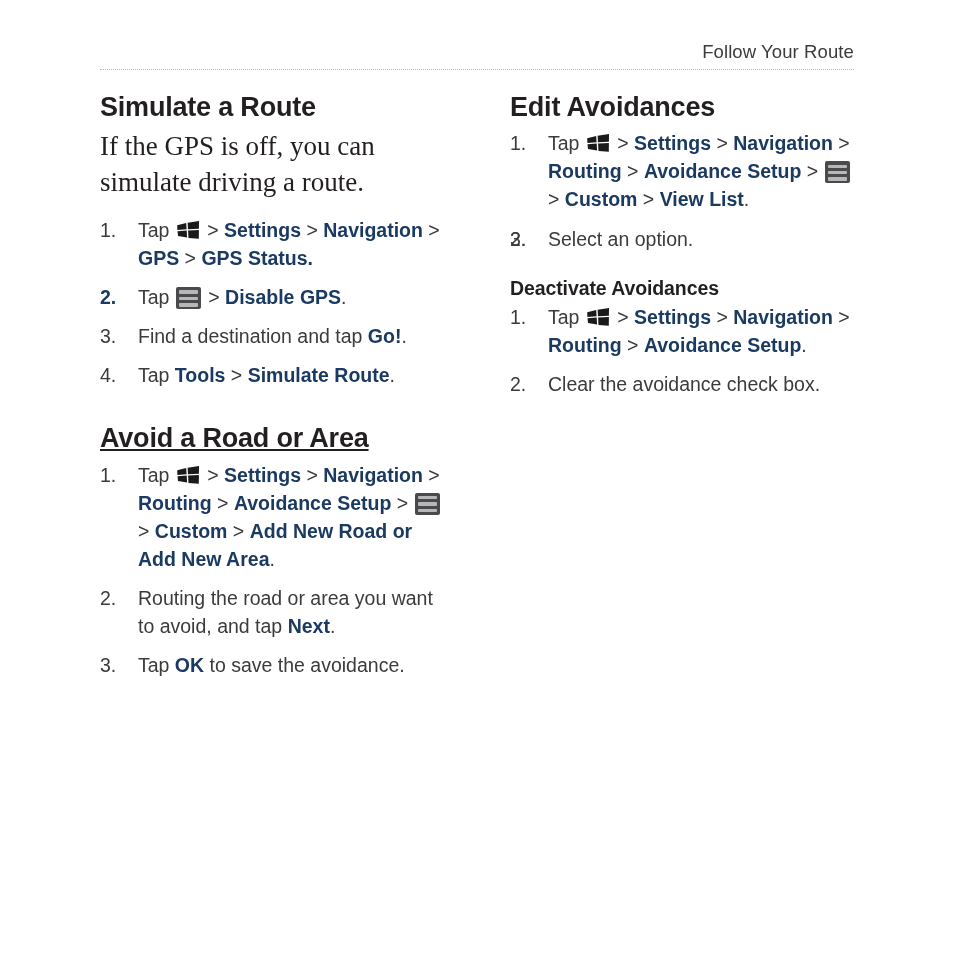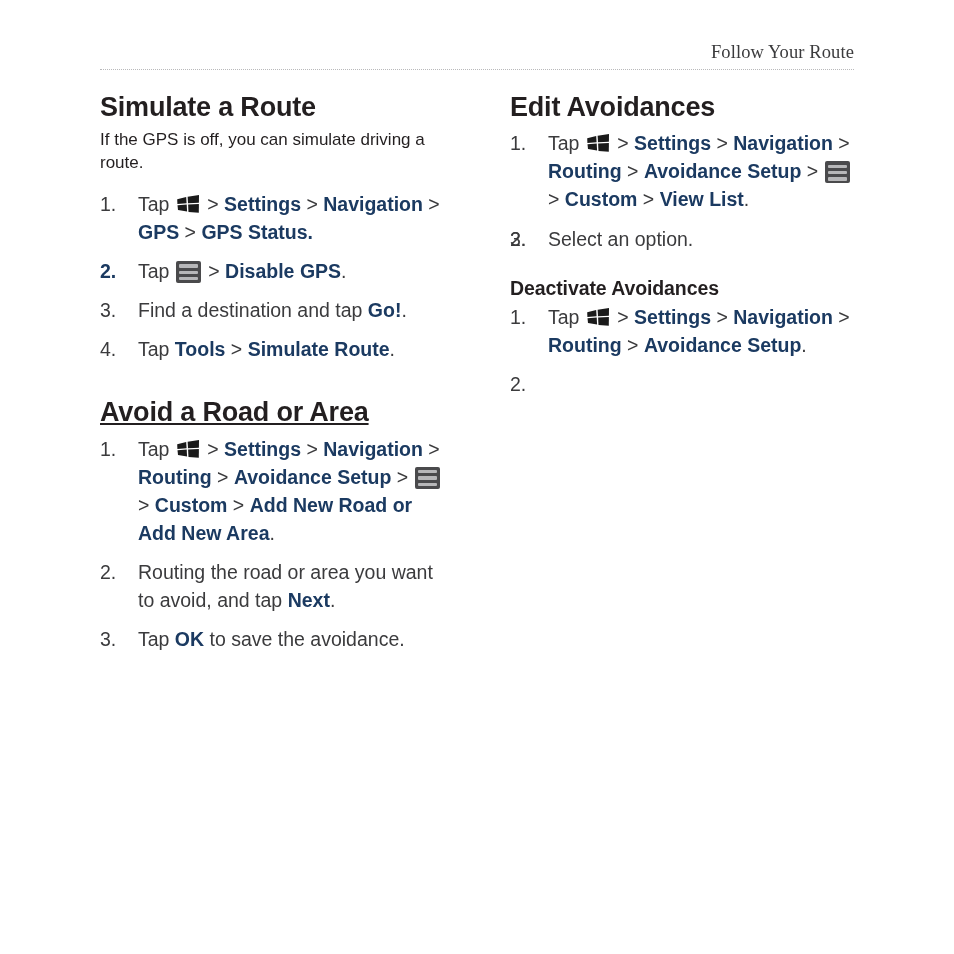--- a/index.html
+++ b/index.html
@@ -27,21 +27,21 @@
 
   
   .header {
     position: absolute;
     left: 100px;
     top: 42px;
     width: 754px;
     text-align: right;
   }
   .header-title {
-    font-family: Liberation Serif, serif;
+    font-family: Liberation Sans, sans-serif;
     font-size: 18.5px;
     color: #3b3b3d;
     letter-spacing: 0.1px;
     line-height: 1.1;
     display: inline-block;
   }
   .header-rule {
     position: absolute;
     left: 100px;
     top: 69px;
@@ -82,22 +82,22 @@
     font-size: 19.5px;
     font-weight: bold;
     color: #231f20;
     margin: 24px 0 3px 0;
     line-height: 1.2;
     letter-spacing: -0.1px;
   }
 
   
   p.intro {
-    font-family: Liberation Sans, sans-serif;
-    font-size: 17px;
+    font-family: Liberation Serif, serif;
+    font-size: 27px;
     color: #231f20;
     line-height: 1.31;
     margin: 2px 0 16px 0;
   }
 
   
   ol.steps {
     list-style: none;
     margin: 0;
     padding: 0;
@@ -248,20 +248,20 @@
         </div>
         <div class="block">
           <h2 class="sub-heading">Deactivate Avoidances</h2>
           <ol class="steps">
             <li><span class="num">1.</span><span>Tap </span><span class="icon icon-winflag"><svg viewBox="0 0 24 19" xmlns="http://www.w3.org/2000/svg">
                   <path d="M1.2 4.3 L10.2 2.0 L10.6 8.3 L1.4 9.1 Z" fill="#1a1a1a"></path>
                   <path d="M11.6 1.8 L23.0 0.0 L22.9 7.7 L12.0 8.2 Z" fill="#1a1a1a"></path>
                   <path d="M1.5 10.2 L10.7 9.5 L11.1 16.6 L2.0 15.0 Z" fill="#1a1a1a"></path>
                   <path d="M12.1 9.4 L22.9 8.9 L22.8 17.8 L12.5 16.9 Z" fill="#1a1a1a"></path>
                 </svg></span><span class="sep"> &gt; </span><span class="ui">Settings</span><span class="sep"> &gt; </span><span class="ui">Navigation</span><span class="sep"> &gt; </span><span class="ui">Routing</span><span class="sep"> &gt; </span><span class="ui">Avoidance Setup</span><span>.</span></li>
-            <li><span class="num">2.</span></li>
+            <li><span class="num">2.</span><span>Clear the avoidance check box.</span></li>
           </ol>
         </div>
       </div>
   </div>
 
 
 </div>
 
 </body></html>

